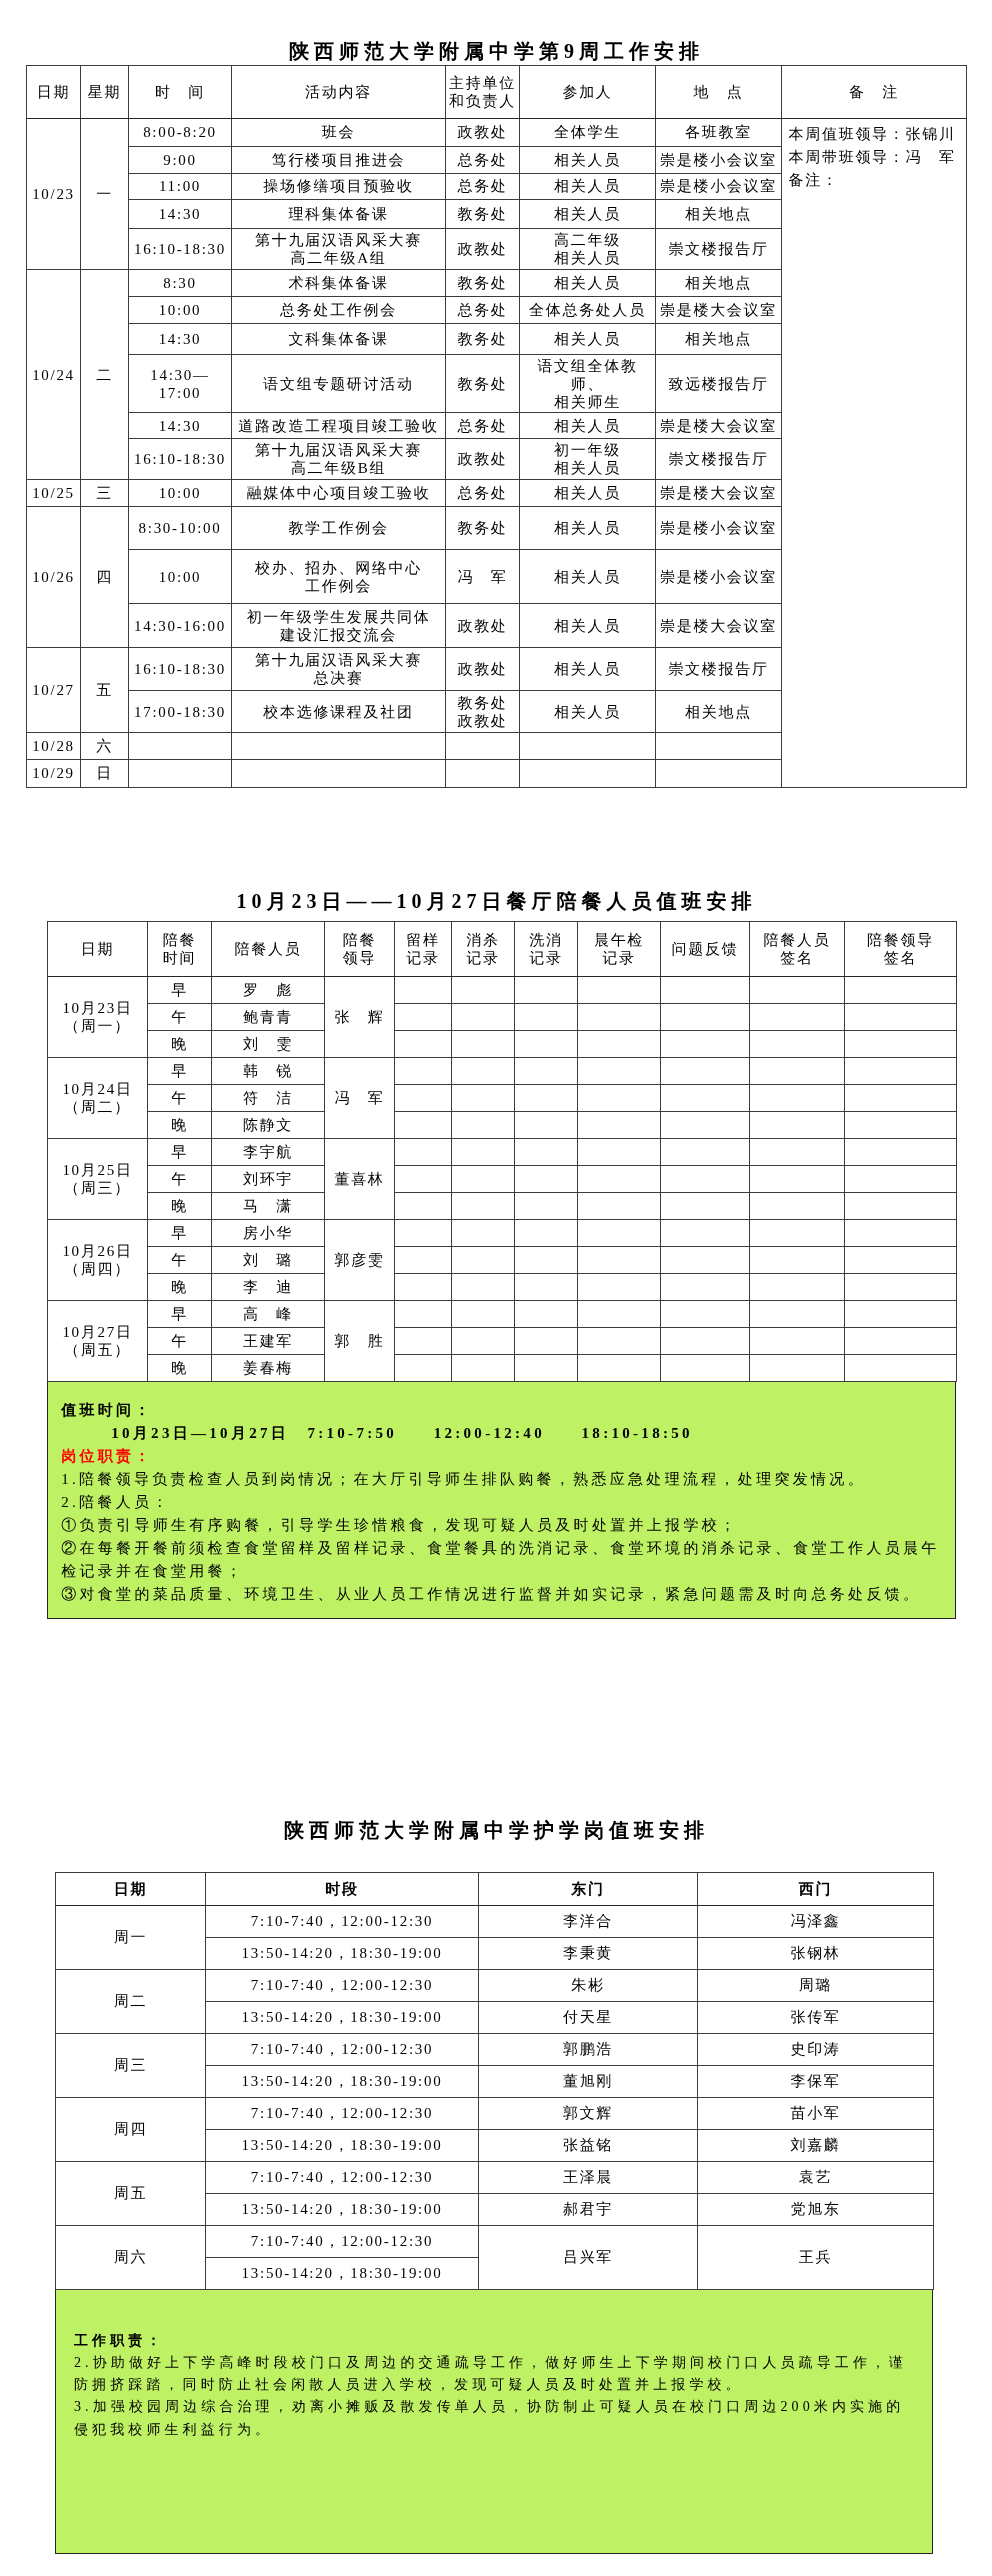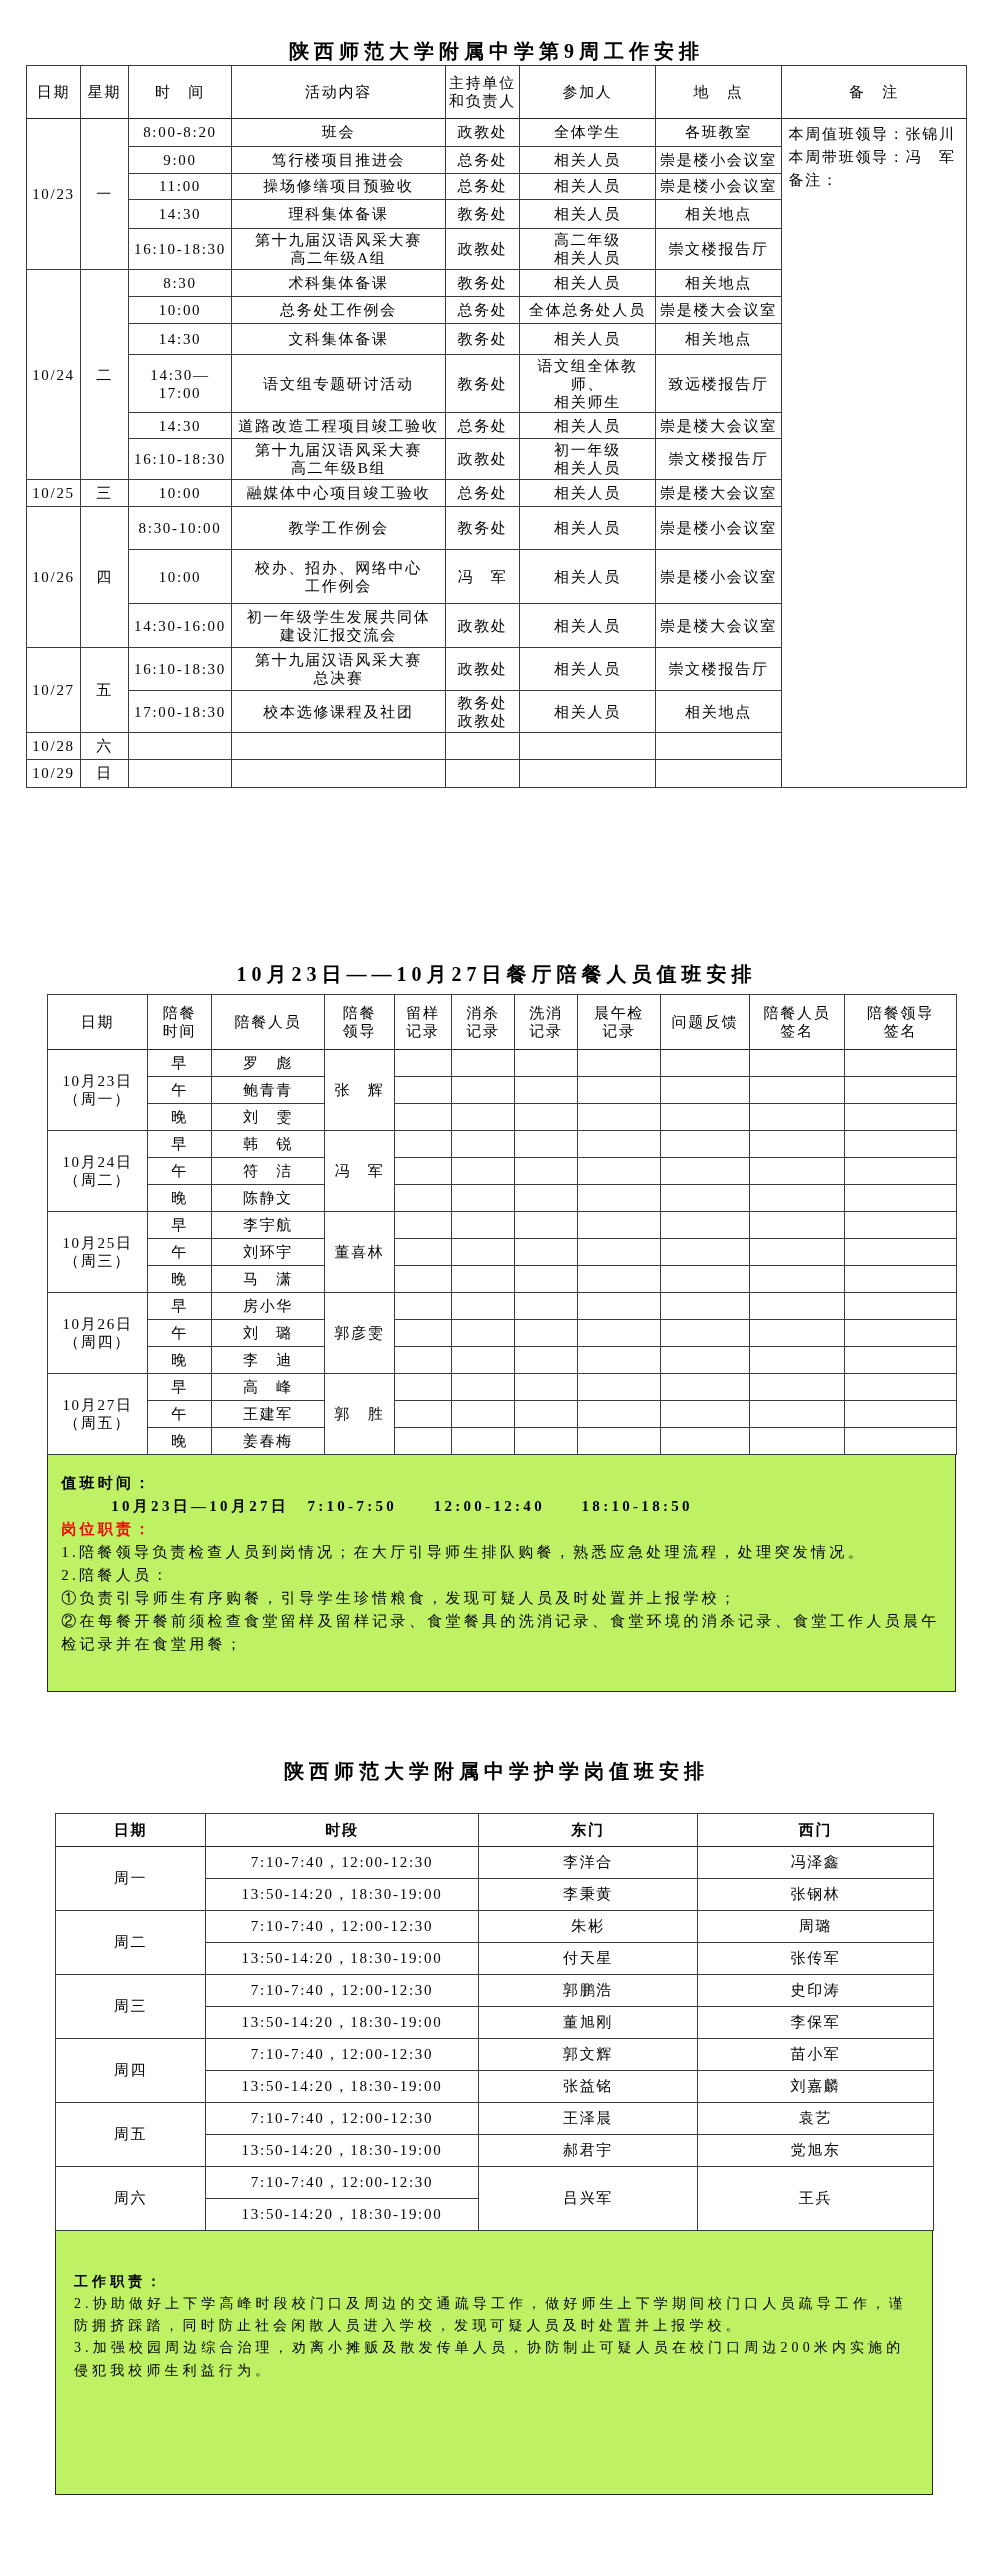--- a/index.html
+++ b/index.html
@@ -3,22 +3,22 @@
 <meta charset="utf-8">
 <style>
   html,body{margin:0;padding:0;}
   body{
     width:993px;height:2576px;background:#ffffff;color:#000;
     font-family:"Liberation Serif","DejaVu Serif",serif;
     position:relative;overflow:hidden;
   }
   .sec{position:absolute;left:0;width:993px;}
   #sec1{top:38px;}
-  #sec2{top:961px;}
-  #sec3{top:1758px;}
+  #sec2{top:888px;}
+  #sec3{top:1817px;}
   .doc-title{text-align:center;font-weight:bold;font-size:20px;line-height:26.5px;letter-spacing:5px;}
   .doc-subtitle{text-align:center;font-weight:bold;font-size:18px;line-height:25px;letter-spacing:0.8px;margin:1.7px 0 5px 0;}
   #sec2 .doc-title{margin-bottom:6.6px;}
   #sec3 .doc-title{margin-bottom:28px;}
 
   table{border-collapse:collapse;table-layout:fixed;border:1.7px solid #262626;}
   th,td{
     border:0.8px solid #3c3c3c;
     text-align:center;vertical-align:middle;
     font-size:15px;font-weight:normal;letter-spacing:1.7px;line-height:18px;
@@ -474,20 +474,21 @@
       </tbody>
   </table>
   <div class="notes-box" id="box2">
     <div class="b">值班时间：</div>
     <div class="b indent">10月23日—10月27日　7:10-7:50　　12:00-12:40　　18:10-18:50</div>
     <div class="red" style="color:#ff0000">岗位职责：</div>
     <div>1.陪餐领导负责检查人员到岗情况；在大厅引导师生排队购餐，熟悉应急处理流程，处理突发情况。</div>
     <div>2.陪餐人员：</div>
     <div>①负责引导师生有序购餐，引导学生珍惜粮食，发现可疑人员及时处置并上报学校；</div>
     <div>②在每餐开餐前须检查食堂留样及留样记录、食堂餐具的洗消记录、食堂环境的消杀记录、食堂工作人员晨午检记录并在食堂用餐；</div>
+    <div>③对食堂的菜品质量、环境卫生、从业人员工作情况进行监督并如实记录，紧急问题需及时向总务处反馈。</div>
   </div>
 </div>
 
 <div class="sec" id="sec3">
   <div class="doc-title">陕西师范大学附属中学护学岗值班安排</div>
   <table id="t3">
     <colgroup>
       <col style="width:150px">
         <col style="width:273px">
         <col style="width:219px">

